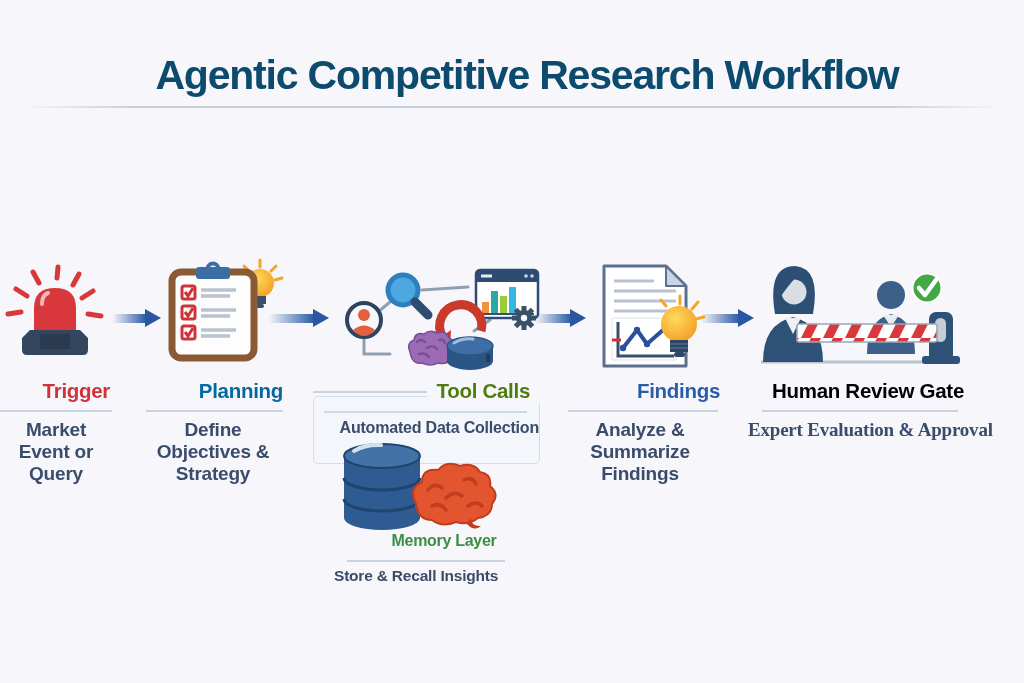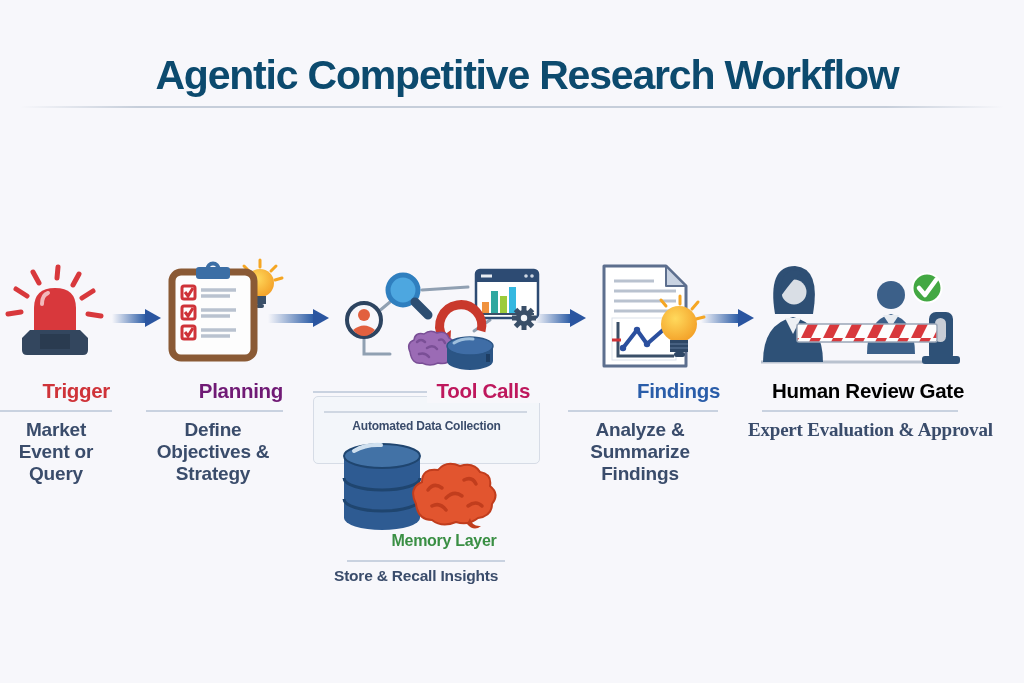--- a/index.html
+++ b/index.html
@@ -46,22 +46,22 @@
   #synthesis-desc{left:560px;width:160px;}
   #review-label{left:752px;width:212px;}
   #review-divider{left:762px;width:196px;}
   #review-desc{left:748px;width:220px;white-space:nowrap;font-family:Liberation Serif, serif;}
   
   .collection-box{
     position:absolute;left:313px;top:396px;width:227px;height:68px;
     background:#f3f6fa;border:1.5px solid #d6dce6;border-radius:5px;box-sizing:border-box;z-index:1;
   }
   .collection-box .inner-divider{position:absolute;left:10px;top:14px;width:203px;height:1.5px;background:#cfd7e2;}
-  .collection-box .box-desc{position:absolute;left:0;top:22px;width:100%;text-align:center;
-    font-size:12px;font-weight:bold;color:#3a4c6b;letter-spacing:-0.2px;}
+  .collection-box .box-desc{position:absolute;left:0;top:22px;width:100%;text-align:right;
+    font-size:16px;font-weight:bold;color:#3a4c6b;letter-spacing:-0.2px;}
   
   #memory-label{position:absolute;left:364px;top:532px;width:160px;text-align:center;font-size:16px;font-weight:bold;letter-spacing:-0.3px;z-index:4;}
   #memory-divider{position:absolute;left:347px;top:560px;width:158px;height:1.5px;background:#c9d2e0;}
   #memory-desc{position:absolute;left:334px;top:567px;width:185px;text-align:left;font-size:15.5px;font-weight:bold;color:#3a4c6b;letter-spacing:-0.2px;}
   
   .icon-svg{position:absolute;z-index:2;}
   #siren-svg{left:2px;top:262px;}
   #clipboard-svg{left:156px;top:258px;}
   #cluster-svg{left:340px;top:258px;}
   #synthdoc-svg{left:592px;top:260px;}
@@ -289,26 +289,26 @@
       <path d="M60,44 Q68,38 74,44"></path>
     </g>
     <path d="M62,56 Q64,65 73,64 Q66,70 59,62 Z" fill="#c13d1d"></path>
   </g>
 </svg>
 
 <div class="stage-label" id="trigger-label" style="color: rgb(207, 51, 57);">Trigger</div>
 <div class="stage-divider" id="trigger-divider"></div>
 <div class="stage-desc" id="trigger-desc">Market Event or Query</div>
 
-<div class="stage-label" id="planning-label" style="color: #701a75;">Planning</div>
+<div class="stage-label" id="planning-label" style="color: #0369a1;">Planning</div>
 <div class="stage-divider" id="planning-divider"></div>
 <div class="stage-desc" id="planning-desc">Define Objectives &amp; Strategy</div>
 
 <div class="stage-label" id="toolcalls-label">
-  <span style="color: #be185d;">Tool Calls</span>
+  <span style="color: #4d7c0f;">Tool Calls</span>
 </div>
 <div id="toolcalls-topline"></div>
 <div class="collection-box">
   <div class="inner-divider"></div>
   <div class="box-desc">Automated Data Collection</div>
 </div>
 
 <div class="stage-label" id="synthesis-label" style="color: rgb(42, 93, 169);">Findings</div>
 <div class="stage-divider" id="synthesis-divider"></div>
 <div class="stage-desc" id="synthesis-desc">Analyze &amp; Summarize Findings</div>

